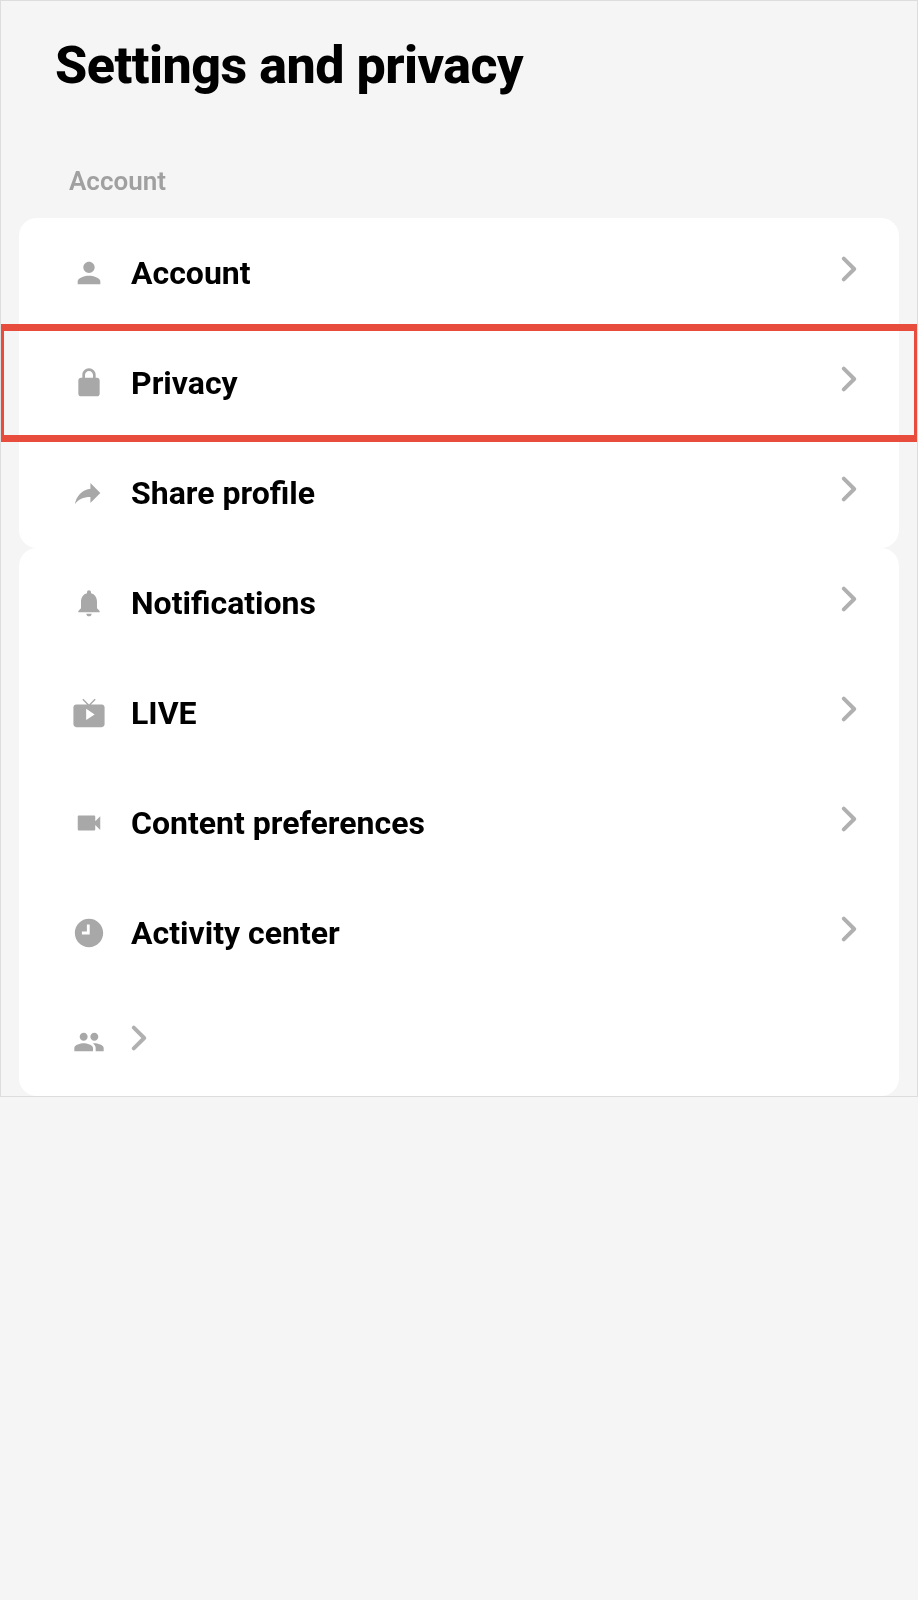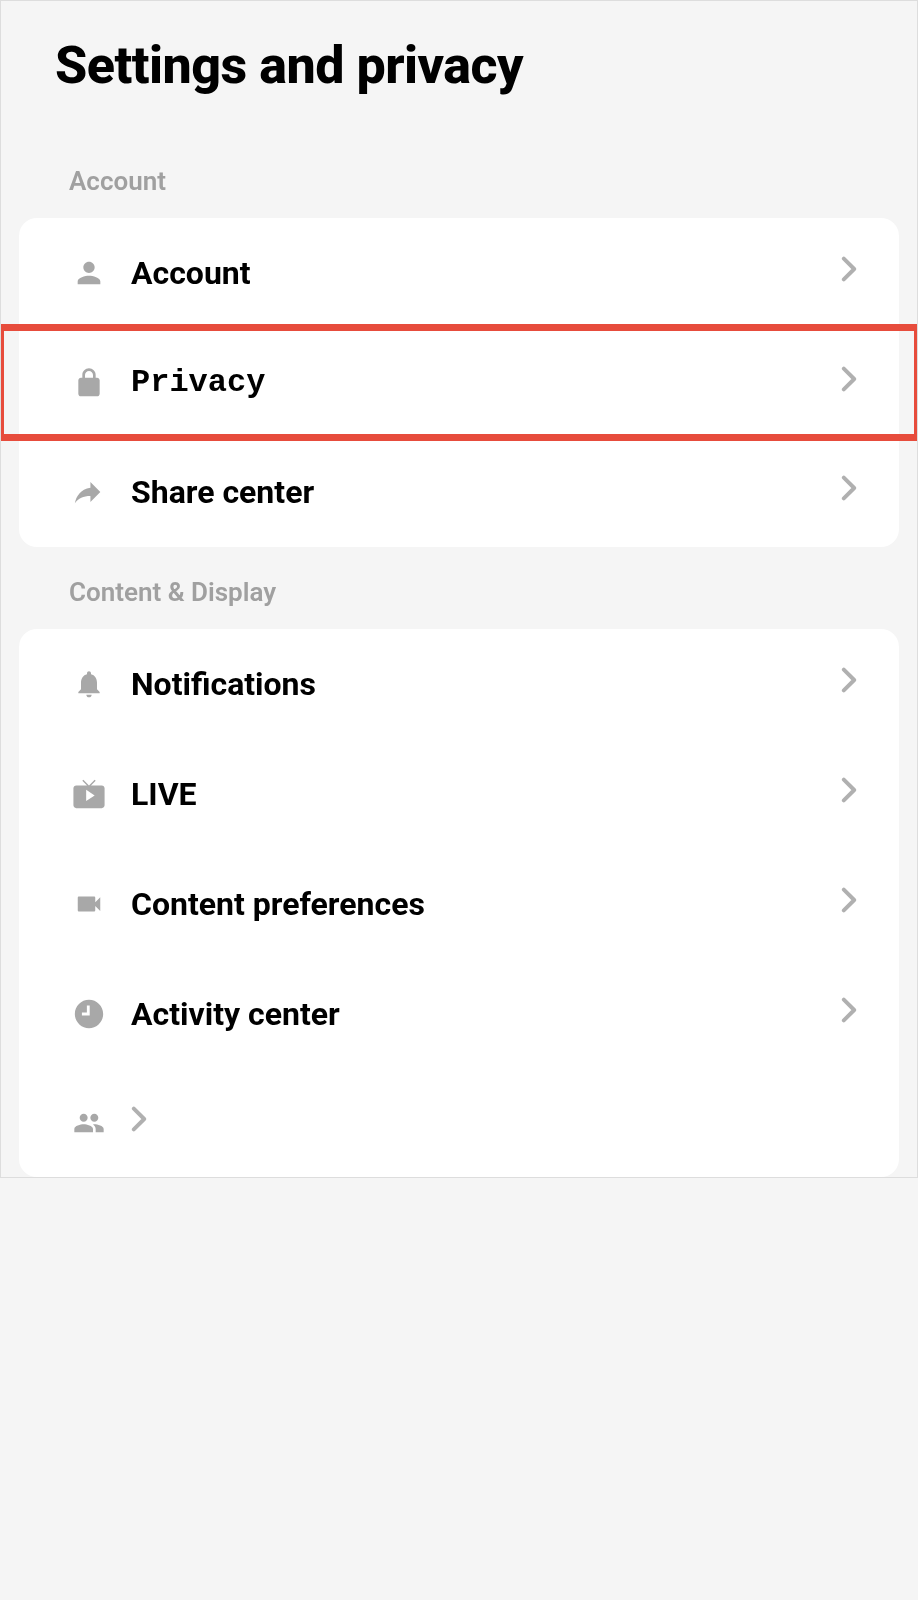--- a/index.html
+++ b/index.html
@@ -43,21 +43,20 @@
       position: relative;
     }
     .list-item.highlighted {
       outline: 7px solid #e74c3c;
       outline-offset: -3px;
       margin-left: -18px;
       margin-right: -18px;
       padding-left: 70px;
       padding-right: 56px;
       z-index: 2;
-      font-family: Liberation Mono, monospace;
     }
     .item-icon {
       width: 36px;
       height: 36px;
       display: flex;
       align-items: center;
       justify-content: center;
       margin-right: 24px;
       flex-shrink: 0;
     }
@@ -112,27 +111,26 @@
           <span class="chevron"><svg viewBox="0 0 12 20" width="16" height="26">
               <polyline points="2,2 10,10 2,18"></polyline>
             </svg></span>
         </div>
         <div class="list-item">
           <span class="item-icon">
             <svg viewBox="0 0 24 24" width="36" height="34">
               <path d="M13 5l7 7-7 7v-4.1c-5 0-8.5 1.6-11 5.1 1-5 4-10 11-11V5z"></path>
             </svg>
           </span>
-          <span class="item-label">Share center</span>
+          <span class="item-label">Share profile</span>
           <span class="chevron"><svg viewBox="0 0 12 20" width="16" height="26">
               <polyline points="2,2 10,10 2,18"></polyline>
             </svg></span>
         </div>
       </div>
-      <div class="section-header">Content &amp; Display</div>
       <div class="card">
         <div class="list-item">
           <span class="item-icon">
             <svg viewBox="0 0 24 24" width="32" height="36">
               <path d="M12 22c1.1 0 2-.9 2-2h-4c0 1.1.89 2 2 2zm6-6v-5c0-3.07-1.64-5.64-4.5-6.32V4c0-.83-.67-1.5-1.5-1.5s-1.5.67-1.5 1.5v.68C7.63 5.36 6 7.92 6 11v5l-2 2v1h16v-1l-2-2z"></path>
             </svg>
           </span>
           <span class="item-label">Notifications</span>
           <span class="chevron"><svg viewBox="0 0 12 20" width="16" height="26">
               <polyline points="2,2 10,10 2,18"></polyline>

